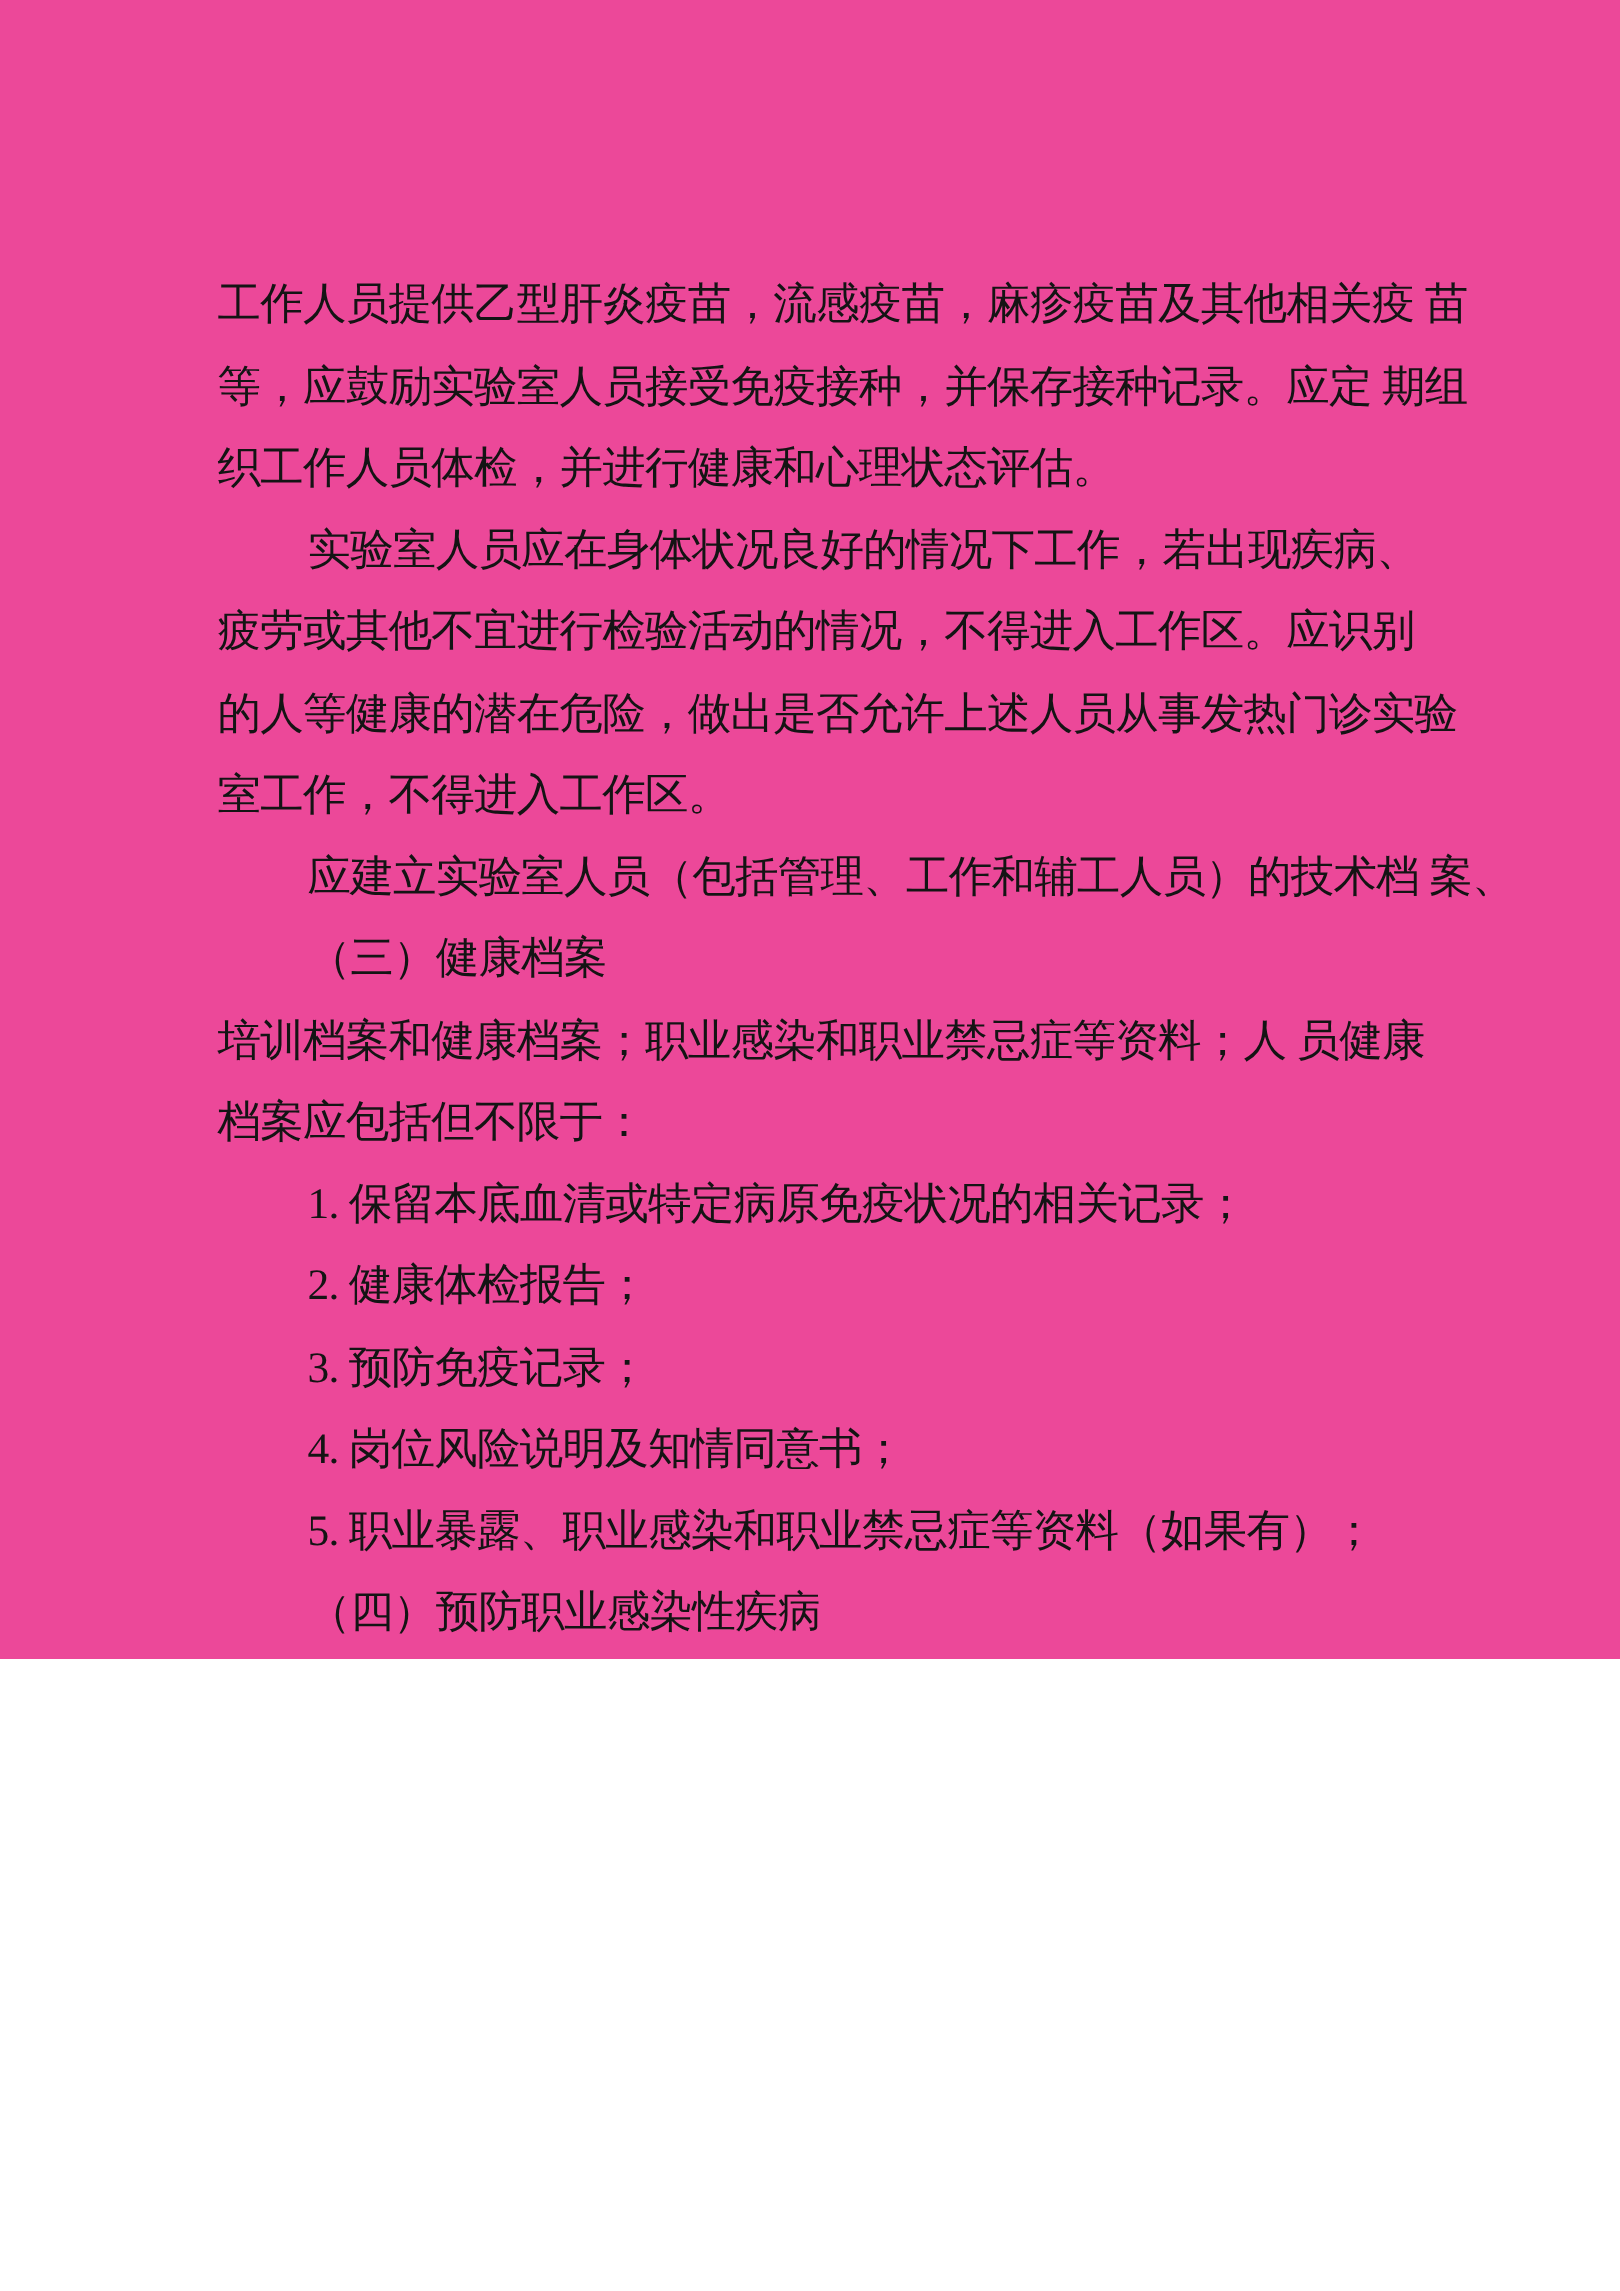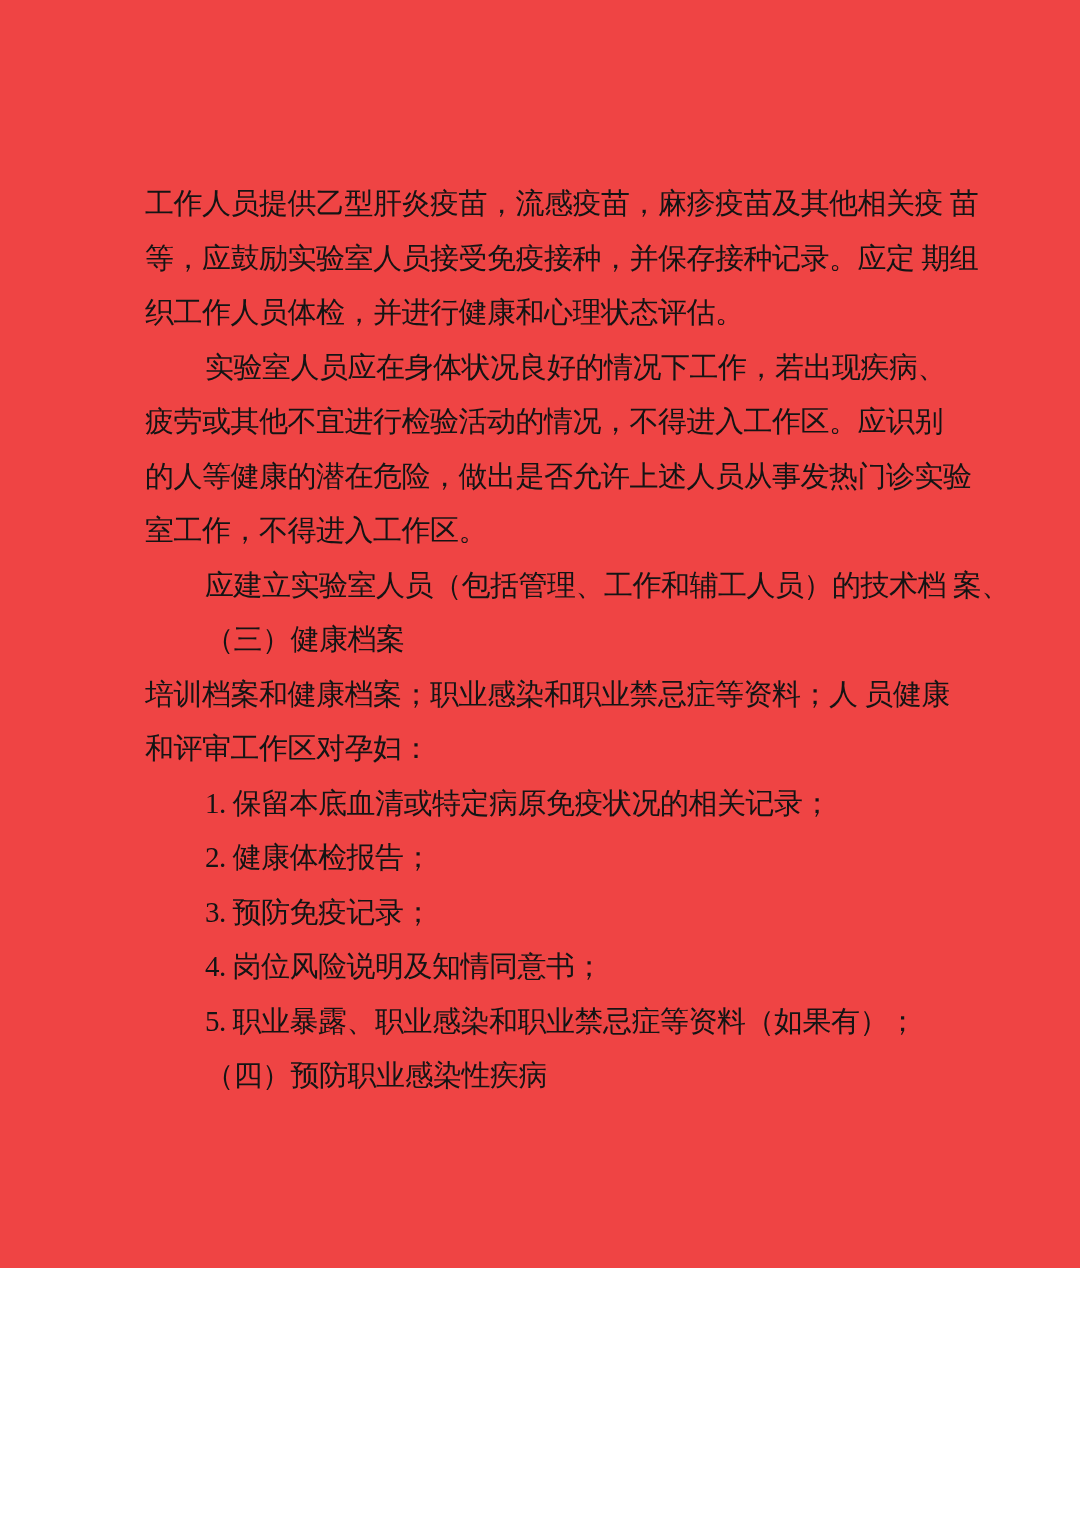--- a/index.html
+++ b/index.html
@@ -3,22 +3,22 @@
 <meta charset="utf-8">
 <style>
   html, body {
     margin: 0;
     padding: 0;
     background: #ffffff;
   }
   .page {
     position: relative;
     width: 1080px;
-    height: 1268px;
-    background: #ef4444;
+    height: 1106px;
+    background: #ec4899;
     overflow: hidden;
     font-family: "Liberation Serif", "DejaVu Serif", serif;
   }
   .doc {
     position: absolute;
     left: 145px;
     top: 176px;
     width: 825px;
     color: #141414;
     font-size: 29px;
@@ -71,21 +71,21 @@
     <div class="line">工作人员提供乙型肝炎疫苗，流感疫苗，麻疹疫苗及其他相关疫 苗</div>
     <div class="line">等，应鼓励实验室人员接受免疫接种，并保存接种记录。应定 期组</div>
     <div class="line">织工作人员体检，并进行健康和心理状态评估。</div>
     <div class="line ind">实验室人员应在身体状况良好的情况下工作，若出现疾病、</div>
     <div class="line">疲劳或其他不宜进行检验活动的情况，不得进入工作区。应识别</div>
     <div class="line">的人等健康的潜在危险，做出是否允许上述人员从事发热门诊实验</div>
     <div class="line">室工作，不得进入工作区。</div>
     <div class="line ind">应建立实验室人员（包括管理、工作和辅工人员）的技术档 案、</div>
     <div class="line ind">（三）健康档案</div>
     <div class="line">培训档案和健康档案；职业感染和职业禁忌症等资料；人 员健康</div>
-    <div class="line">和评审工作区对孕妇：</div>
+    <div class="line">档案应包括但不限于：</div>
     <div class="line ind">1. 保留本底血清或特定病原免疫状况的相关记录；</div>
     <div class="line ind">2. 健康体检报告；</div>
     <div class="line ind">3. 预防免疫记录；</div>
     <div class="line ind">4. 岗位风险说明及知情同意书；</div>
     <div class="line ind">5. 职业暴露、职业感染和职业禁忌症等资料（如果有）；</div>
     <div class="line ind">（四）预防职业感染性疾病</div>
   </div>
 
   <div class="pagenum">- 29 -</div>
 

